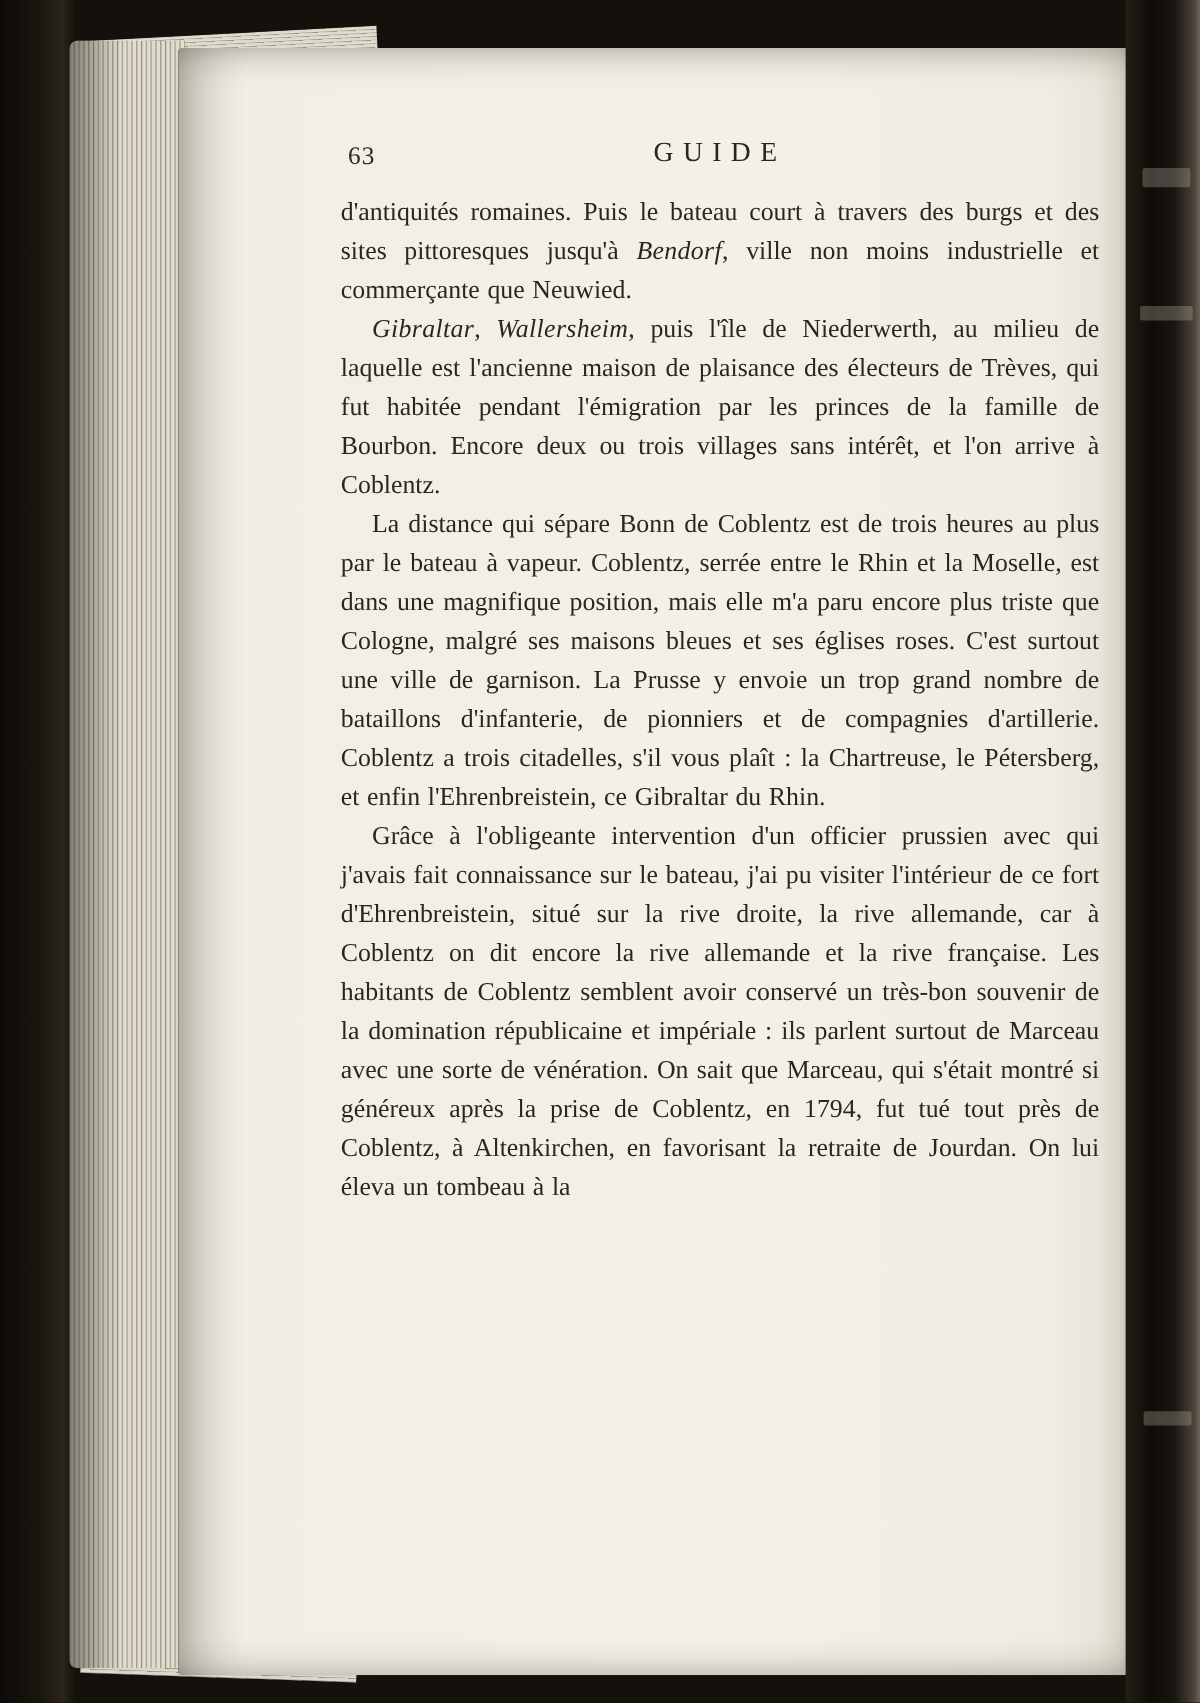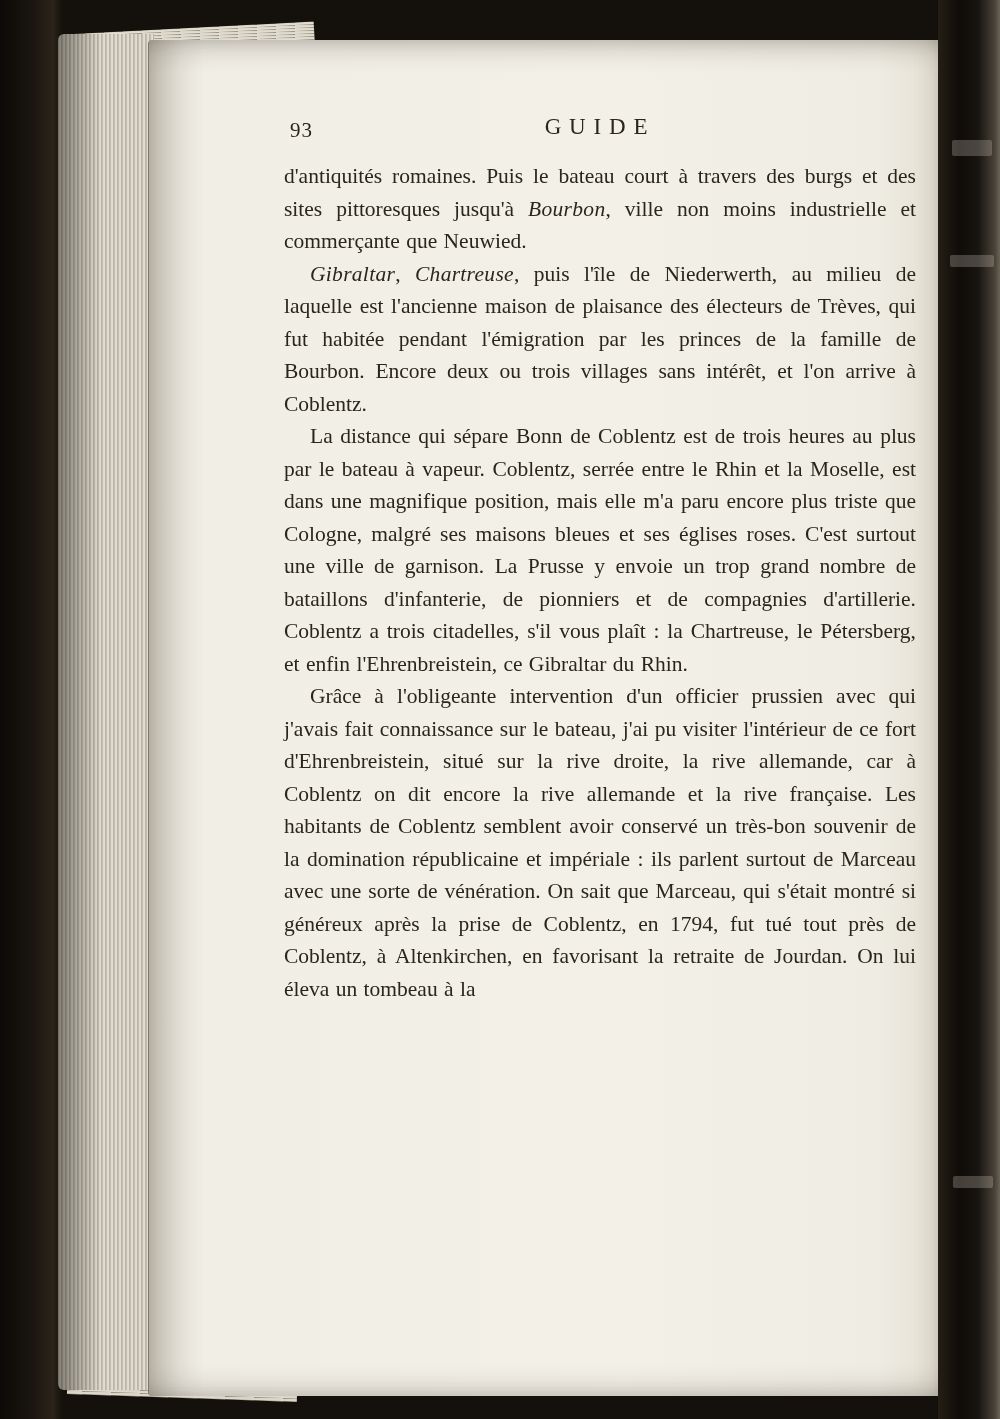--- a/index.html
+++ b/index.html
@@ -92,26 +92,26 @@
 
 <div class="scan">
   <div class="book-spine"></div>
   <div class="fan-top"></div>
   <div class="fan-bottom"></div>
   <div class="page-edge-stack"></div>
 
   <div class="book-page">
     <div class="text-block">
       <div class="page-header">
-        <span class="page-number">93</span>
+        <span class="page-number">63</span>
         <span class="running-title">GUIDE</span>
       </div>
 
-    <p class="para no-indent">d'antiquités romaines. Puis le bateau court à travers des burgs et des sites pittoresques jusqu'à <i>Bourbon</i>, ville non moins industrielle et commerçante que Neuwied.</p>
-        <p class="para"><i>Gibraltar</i>, <i>Chartreuse</i>, puis l'île de Niederwerth, au milieu de laquelle est l'ancienne maison de plaisance des électeurs de Trèves, qui fut habitée pendant l'émigration par les princes de la famille de Bourbon. Encore deux ou trois villages sans intérêt, et l'on arrive à Coblentz.</p>
+    <p class="para no-indent">d'antiquités romaines. Puis le bateau court à travers des burgs et des sites pittoresques jusqu'à <i>Bendorf</i>, ville non moins industrielle et commerçante que Neuwied.</p>
+        <p class="para"><i>Gibraltar</i>, <i>Wallersheim</i>, puis l'île de Niederwerth, au milieu de laquelle est l'ancienne maison de plaisance des électeurs de Trèves, qui fut habitée pendant l'émigration par les princes de la famille de Bourbon. Encore deux ou trois villages sans intérêt, et l'on arrive à Coblentz.</p>
         <p class="para">La distance qui sépare Bonn de Coblentz est de trois heures au plus par le bateau à vapeur. Coblentz, serrée entre le Rhin et la Moselle, est dans une magnifique position, mais elle m'a paru encore plus triste que Cologne, malgré ses maisons bleues et ses églises roses. C'est surtout une ville de garnison. La Prusse y envoie un trop grand nombre de bataillons d'infanterie, de pionniers et de compagnies d'artillerie. Coblentz a trois citadelles, s'il vous plaît : la Chartreuse, le Pétersberg, et enfin l'Ehrenbreistein, ce Gibraltar du Rhin.</p>
         <p class="para">Grâce à l'obligeante intervention d'un officier prussien avec qui j'avais fait connaissance sur le bateau, j'ai pu visiter l'intérieur de ce fort d'Ehrenbreistein, situé sur la rive droite, la rive allemande, car à Coblentz on dit encore la rive allemande et la rive française. Les habitants de Coblentz semblent avoir conservé un très-bon souvenir de la domination républicaine et impériale : ils parlent surtout de Marceau avec une sorte de vénération. On sait que Marceau, qui s'était montré si généreux après la prise de Coblentz, en 1794, fut tué tout près de Coblentz, à Altenkirchen, en favorisant la retraite de Jourdan. On lui éleva un tombeau à la</p>
       </div>
   </div>
 
   <div class="right-page-edge"></div>
   <div class="ghost-mark ghost-a"></div>
   <div class="ghost-mark ghost-b"></div>
   <div class="ghost-mark ghost-c"></div>
 </div>

